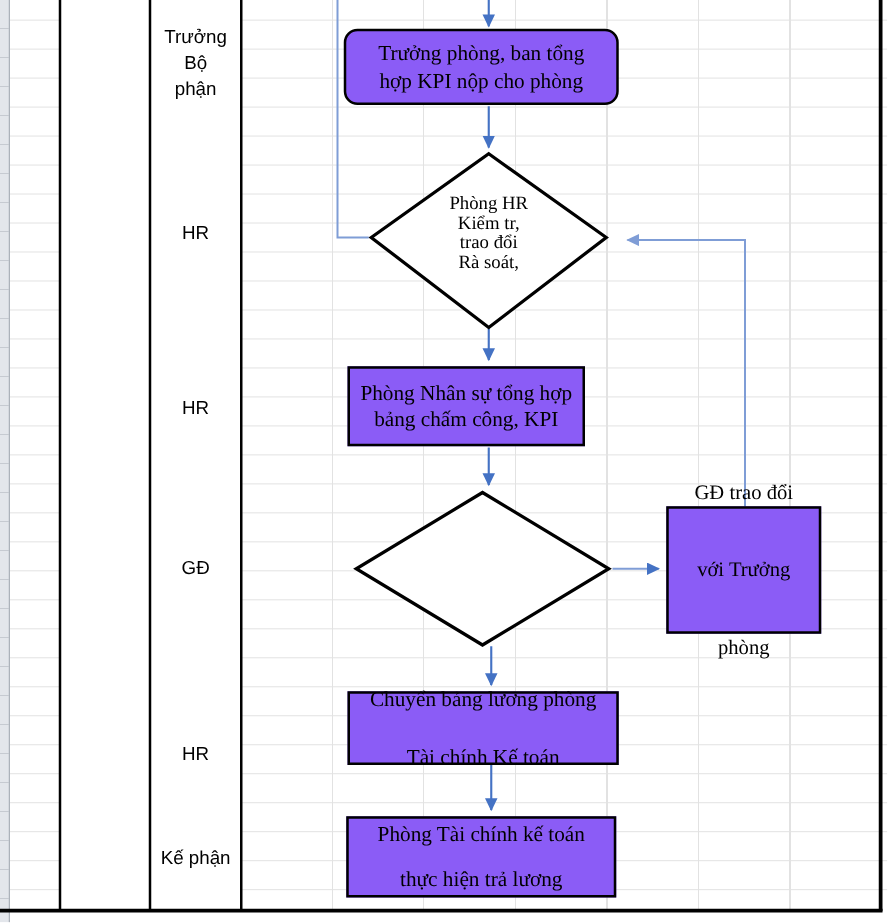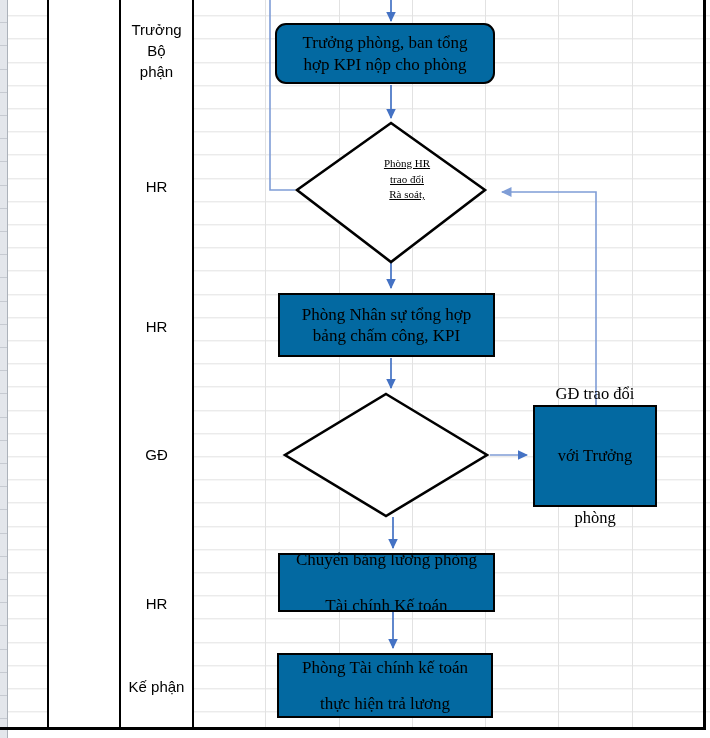--- a/index.html
+++ b/index.html
@@ -32,21 +32,21 @@
   
   .lane{
     position:absolute;left:120px;width:73px;text-align:center;color:#000;
     font-size:15px;line-height:18px;z-index:5;
   }
   .lane.multi{line-height:21px;}
   
   svg.flow{position:absolute;left:0;top:0;z-index:6;}
   
   .node{
-    position:absolute;background:#0369a1;border:2.5px solid #000;box-sizing:border-box;z-index:7;
+    position:absolute;background:#8b5cf6;border:2.5px solid #000;box-sizing:border-box;z-index:7;
     display:flex;flex-direction:column;justify-content:center;align-items:center;
     font-family:"Liberation Serif","DejaVu Serif",serif;font-size:17px;line-height:21.5px;
     color:#000;text-align:center;
   }
   .node.rounded{border-radius:11px;}
   .dtext{
     position:absolute;z-index:8;text-align:center;color:#000;
     font-family:"Liberation Serif","DejaVu Serif",serif;
   }
 </style>
@@ -99,41 +99,42 @@
 
     <polygon points="391,123 485,190 391,262 297,190" fill="#fff" stroke="#000" stroke-width="2.6"></polygon>
     <polygon points="386,394 487,455 386,516 285,455" fill="#fff" stroke="#000" stroke-width="2.6"></polygon>
   </svg>
 
   <div class="node rounded" style="left:275px;top:23px;width:220px;height:61px;">
     <div>Trưởng phòng, ban tổng</div>
     <div>hợp KPI nộp cho phòng</div>
   </div>
 
-  <div class="node" style="left:278px;top:293px;width:217px;height:64px;align-items:center;">
+  <div class="node" style="left:278px;top:293px;width:190px;height:64px;align-items:center;">
     <div>Phòng Nhân sự tổng hợp</div>
     <div>bảng chấm công, KPI</div>
   </div>
 
   <div class="node" style="left:533px;top:405px;width:124px;height:102px;font-size:16.5px;line-height:22px;gap:40px;">
     <div>GĐ trao đổi</div>
     <div>với Trưởng</div>
     <div>phòng</div>
   </div>
 
   <div class="node" style="left:278px;top:553px;width:217px;height:59px;gap:24px;">
     <div>Chuyển bảng lương phòng</div>
     <div>Tài chính Kế toán</div>
   </div>
 
   <div class="node" style="left:277px;top:653px;width:216px;height:65px;gap:15px;">
     <div>Phòng Tài chính kế toán</div>
     <div>thực hiện trả lương</div>
   </div>
 
-  <div class="dtext" style="left:332px;top:156px;width:150px;font-size:11px;line-height:15.5px;text-decoration:underline;">
+  <div class="dtext" style="left:316px;top:156px;width:150px;font-size:15px;line-height:15.5px;">
     <div>Phòng HR</div>
+    <div>Kiểm tr,</div>
     <div>trao đổi</div>
     <div>Rà soát,</div>
   </div>
 
 
 </div>
 
 </body></html>

